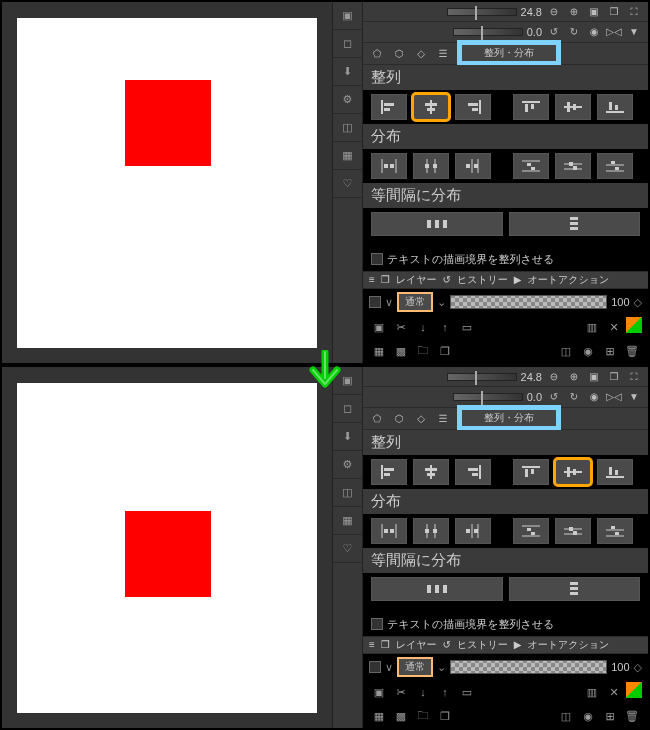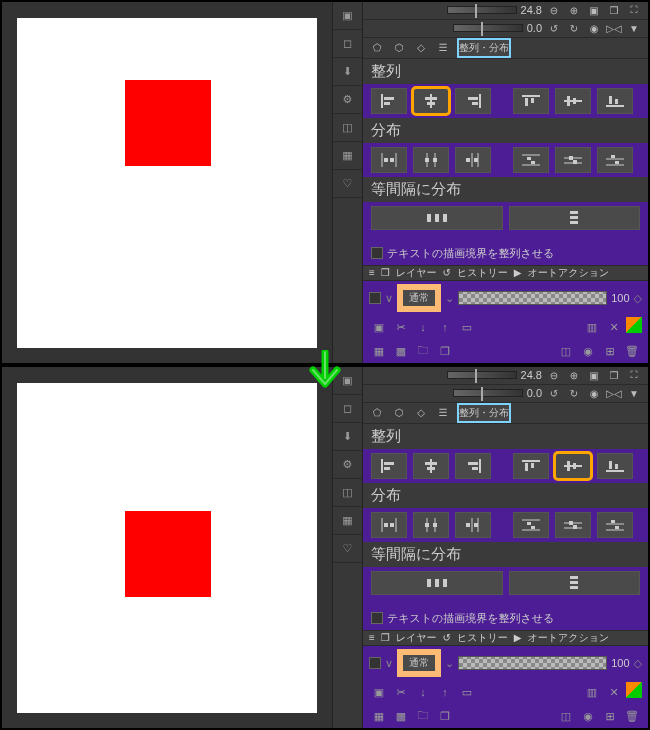--- a/index.html
+++ b/index.html
@@ -3,36 +3,36 @@
 <meta charset="utf-8">
 <style>
   * { box-sizing: border-box; margin: 0; padding: 0; }
   body { background: #000; font-family: "Meiryo", sans-serif; font-size: 11px; color: #ccc; width: 650px; }
   .frame { width: 650px; height: 365px; border: 2px solid #000; background: #333; position: relative; display: flex; }
   .canvas-area { flex: 0 0 330px; background: #333; padding: 12px; display: flex; align-items: center; justify-content: center; }
   .canvas { width: 300px; height: 330px; background: #fff; position: relative; }
   .redsquare { position: absolute; background: #f00; }
   .iconcol { width: 30px; background: #383838; border-left: 1px solid #222; display: flex; flex-direction: column; }
   .iconcol .ic { height: 28px; display: flex; align-items: center; justify-content: center; color: #999; border-bottom: 1px solid #2a2a2a; }
-  .rightpanel { flex: 1; background: #4c1d95; display: flex; flex-direction: column; border-left: 1px solid #222; }
+  .rightpanel { flex: 1; background: #000000; display: flex; flex-direction: column; border-left: 1px solid #222; }
   .toprow { height: 22px; display: flex; align-items: center; justify-content: flex-end; gap: 4px; padding: 0 6px; background: #3a3a3a; border-bottom: 1px solid #2a2a2a; }
   .slider { width: 70px; height: 8px; background: linear-gradient(to right,#666,#333); border: 1px solid #222; position: relative; }
   .slider::after { content: ""; position: absolute; left: 40%; top: -3px; width: 2px; height: 14px; background: #aaa; }
   .smallicon { width: 16px; height: 16px; display: inline-flex; align-items: center; justify-content: center; color: #bbb; font-size: 10px; }
   .tabrow { height: 22px; display: flex; align-items: center; padding: 0 6px; gap: 6px; background: #3a3a3a; border-bottom: 1px solid #2a2a2a; }
-  .tab { padding: 1px 0; background: #444; border: 2px solid #7dd3fc; font-size: 10px; color: #ccc; }
+  .tab { padding: 1px 22px; background: #444; border: 5px solid #7dd3fc; font-size: 10px; color: #ccc; }
   .section-label { padding: 3px 8px; font-size: 15px; color: #ccc; background: #3a3a3a; }
   .btnrow { display: flex; gap: 6px; padding: 4px 8px; flex-wrap: wrap; }
   .albtn { width: 36px; height: 26px; background: #4a4a4a; border: 1px solid #555; display: flex; align-items: center; justify-content: center; color: #ddd; font-size: 12px; }
   .highlight { outline: 3px solid #ffa500; outline-offset: -1px; border-radius: 3px; }
   .checkrow { padding: 4px 8px; display: flex; align-items: center; gap: 4px; margin-top: 8px; }
   .chk { width: 12px; height: 12px; border: 1px solid #666; background: #333; display: inline-block; }
   .layerhdr { height: 20px; display: flex; align-items: center; gap: 6px; padding: 0 6px; background: #3d3d3d; border-top: 1px solid #2a2a2a; border-bottom: 1px solid #2a2a2a; font-size: 10px; }
   .layerrow { display: flex; align-items: center; gap: 4px; padding: 3px 6px; }
-  .blend { background: #4a4a4a; border: 6px solid #fdba74; padding: 1px 6px; font-size: 10px; }
+  .blend { background: #4a4a4a; border: 2px solid #fdba74; padding: 1px 6px; font-size: 10px; }
   .opacitybar { flex: 1; height: 14px; background: repeating-conic-gradient(#888 0% 25%, #bbb 0% 50%) 0/8px 8px; border: 1px solid #555; }
   .toolrow { display: flex; gap: 2px; padding: 2px 6px; flex-wrap: wrap; }
   .toolrow .ti { width: 20px; height: 20px; display: inline-flex; align-items: center; justify-content: center; color: #999; font-size: 11px; }
   .arrow-divider { position: absolute; left: 305px; top: 350px; z-index: 10; }
   svg { display: block; }
   .widebtn { flex: 1; height: 24px; background: #4a4a4a; border: 1px solid #555; display: flex; align-items: center; justify-content: center; }
 </style>
 </head>
 <body>
 

